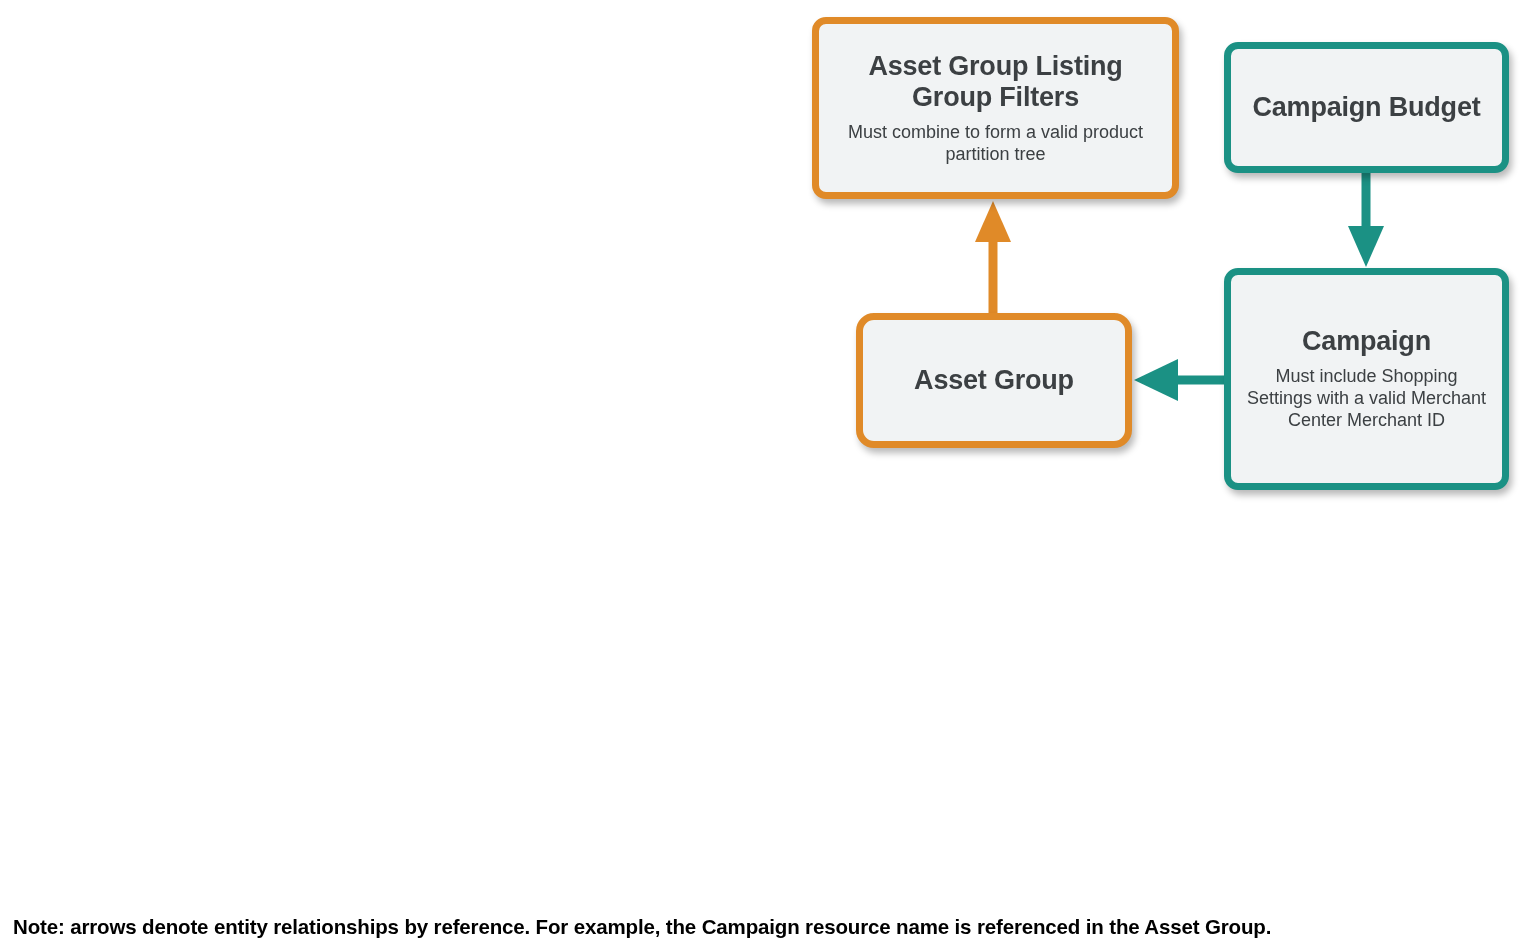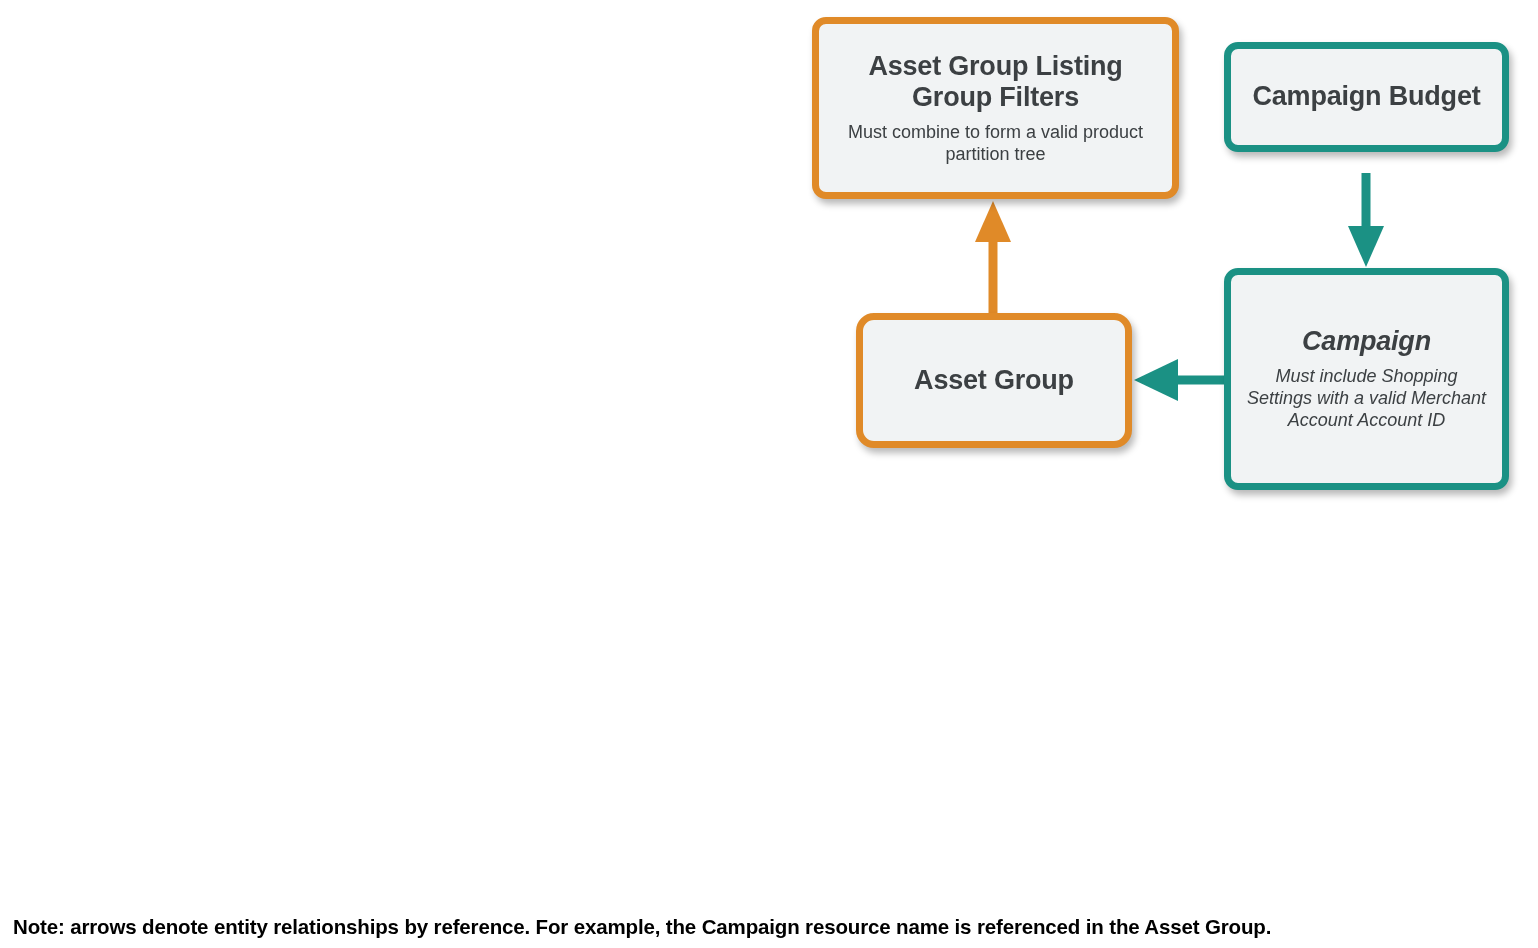--- a/index.html
+++ b/index.html
@@ -52,22 +52,22 @@
     font-size: 18px;
     font-weight: normal;
     color: #3C4043;
     line-height: 1.24;
     margin-top: 7px;
   }
 
   
   #node-aglgf      { left: 812px;  top: 17px;  width: 367px; height: 182px; }
   #node-asset-group{ left: 856px;  top: 313px; width: 276px; height: 135px; border-radius: 18px; }
-  #node-budget     { left: 1224px; top: 42px;  width: 285px; height: 110px; }
-  #node-campaign   { left: 1224px; top: 268px; width: 285px; height: 222px; font-style: italic; }
+  #node-budget     { left: 1224px; top: 42px;  width: 285px; height: 131px; }
+  #node-campaign   { left: 1224px; top: 268px; width: 285px; height: 222px; }
 
   
   #arrows {
     position: absolute;
     left: 0; top: 0;
     width: 1538px; height: 948px;
     pointer-events: none;
   }
 
   
@@ -113,18 +113,18 @@
   <div class="node orange" id="node-asset-group">
     <div class="node-title">Asset Group</div>
   </div>
 
   <div class="node teal" id="node-budget">
     <div class="node-title">Campaign Budget</div>
   </div>
 
   <div class="node teal" id="node-campaign">
     <div class="node-title">Campaign</div>
-    <div class="node-subtitle">Must include Shopping Settings with a valid Merchant Account Account ID</div>
+    <div class="node-subtitle">Must include Shopping Settings with a valid Merchant Center Merchant ID</div>
   </div>
 
   <div id="note">Note: arrows denote entity relationships by reference. For example, the Campaign resource name is referenced in the Asset Group.</div>
 
 </div>
 
 </body></html>

